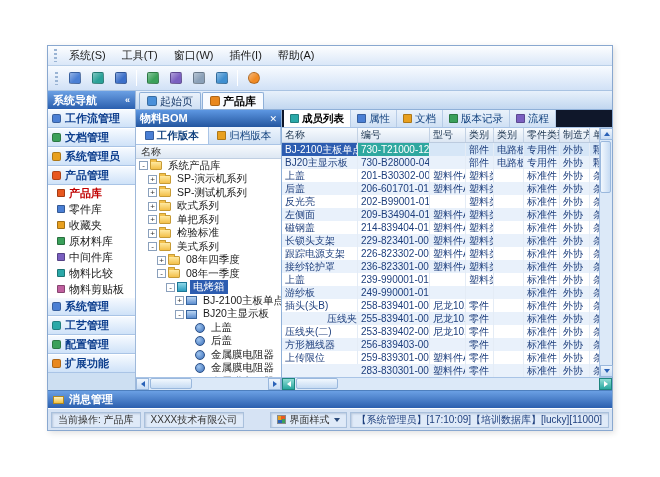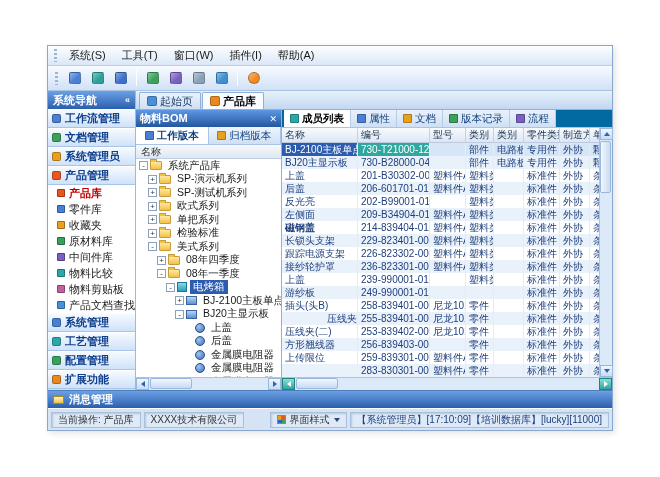--- a/index.html
+++ b/index.html
@@ -111,21 +111,21 @@
   .sthumb { position:absolute; left:1px; top:0; width:42px; height:11px;
             background:linear-gradient(#f2f8fe,#c6dbf3); border:1px solid #9ab8dd; border-radius:2px; }
   .vscroll { width:13px; flex:none; border-left:1px solid #a9c4e6; background:#dce9f8;
              display:flex; flex-direction:column; }
   .vtrack { flex:1; position:relative; }
   .vthumb { position:absolute; top:1px; left:0; width:11px; height:52px;
             background:linear-gradient(90deg,#f2f8fe,#c6dbf3); border:1px solid #9ab8dd; border-radius:2px; }
 
   
   .members { flex:1; display:flex; flex-direction:column; min-width:0; background:#fff; }
-  .m-tabs { height:18px; flex:none; display:flex; background:#0369a1; border-bottom:1px solid #a9c4e6; padding-left:2px; }
+  .m-tabs { height:18px; flex:none; display:flex; background:#0f172a; border-bottom:1px solid #a9c4e6; padding-left:2px; }
   .m-tab { display:flex; align-items:center; gap:3px; padding:0 6px; font-size:10.5px;
            border-right:1px solid #b7cce6; background:linear-gradient(#eaf2fb,#cfe0f4); color:#12427f;
            white-space:nowrap; }
   .m-tab .ti { width:9px; height:9px; flex:none; border-radius:1px; border:1px solid rgba(0,0,0,.25); }
   .m-tab.active { background:#ffffff; color:#000; font-weight:bold; }
   .m-mid { flex:1; display:flex; min-height:0; }
   .m-tablewrap { flex:1; overflow:hidden; min-width:0; }
   .thead { display:flex; height:15px; background:linear-gradient(#f8fbfe,#dce6f3);
            border-bottom:1px solid #bccbdf; font-size:10px; color:#223a55; }
   .th { flex:none; display:flex; align-items:center; padding:0 3px; border-right:1px solid #c3d2e4;
@@ -244,24 +244,20 @@
             <span class="ii" style="background: rgb(122, 95, 192);"></span>
             <span>中间件库</span>
           </div>
           <div class="sb-item">
             <span class="ii" style="background: rgb(42, 168, 168);"></span>
             <span>物料比较</span>
           </div>
           <div class="sb-item">
             <span class="ii" style="background: rgb(192, 96, 159);"></span>
             <span>物料剪贴板</span>
-          </div>
-          <div class="sb-item">
-            <span class="ii" style="background: rgb(74, 144, 217);"></span>
-            <span>产品文档查找</span>
           </div>
         </div>
       <div>
           <div class="sb-group">
             <span class="gi" style="background: rgb(74, 127, 212);"></span>
             <span>系统管理</span>
           </div>
           <div class="sb-group">
             <span class="gi" style="background: rgb(42, 168, 168);"></span>
             <span>工艺管理</span>
@@ -500,21 +496,21 @@
                     <div class="td" style="width: 76px;">左侧面</div>
                     <div class="td" style="width: 72px;">209-B34904-01E</div>
                     <div class="td" style="width: 36px;">塑料件ABS</div>
                     <div class="td" style="width: 28px;">塑料类</div>
                     <div class="td" style="width: 30px;"></div>
                     <div class="td" style="width: 36px;">标准件</div>
                     <div class="td" style="width: 30px;">外协</div>
                     <div class="td" style="width: 24px;">条</div>
                   </div>
                   <div class="trow">
-                    <div class="td" style="width: 76px; font-weight: bold;">磁钢盖</div>
+                    <div class="td" style="width: 76px;">磁钢盖</div>
                     <div class="td" style="width: 72px;">214-839404-01E</div>
                     <div class="td" style="width: 36px;">塑料件ABS</div>
                     <div class="td" style="width: 28px;">塑料类</div>
                     <div class="td" style="width: 30px;"></div>
                     <div class="td" style="width: 36px;">标准件</div>
                     <div class="td" style="width: 30px;">外协</div>
                     <div class="td" style="width: 24px;">条</div>
                   </div>
                   <div class="trow">
                     <div class="td" style="width: 76px;">长锁头支架</div>

